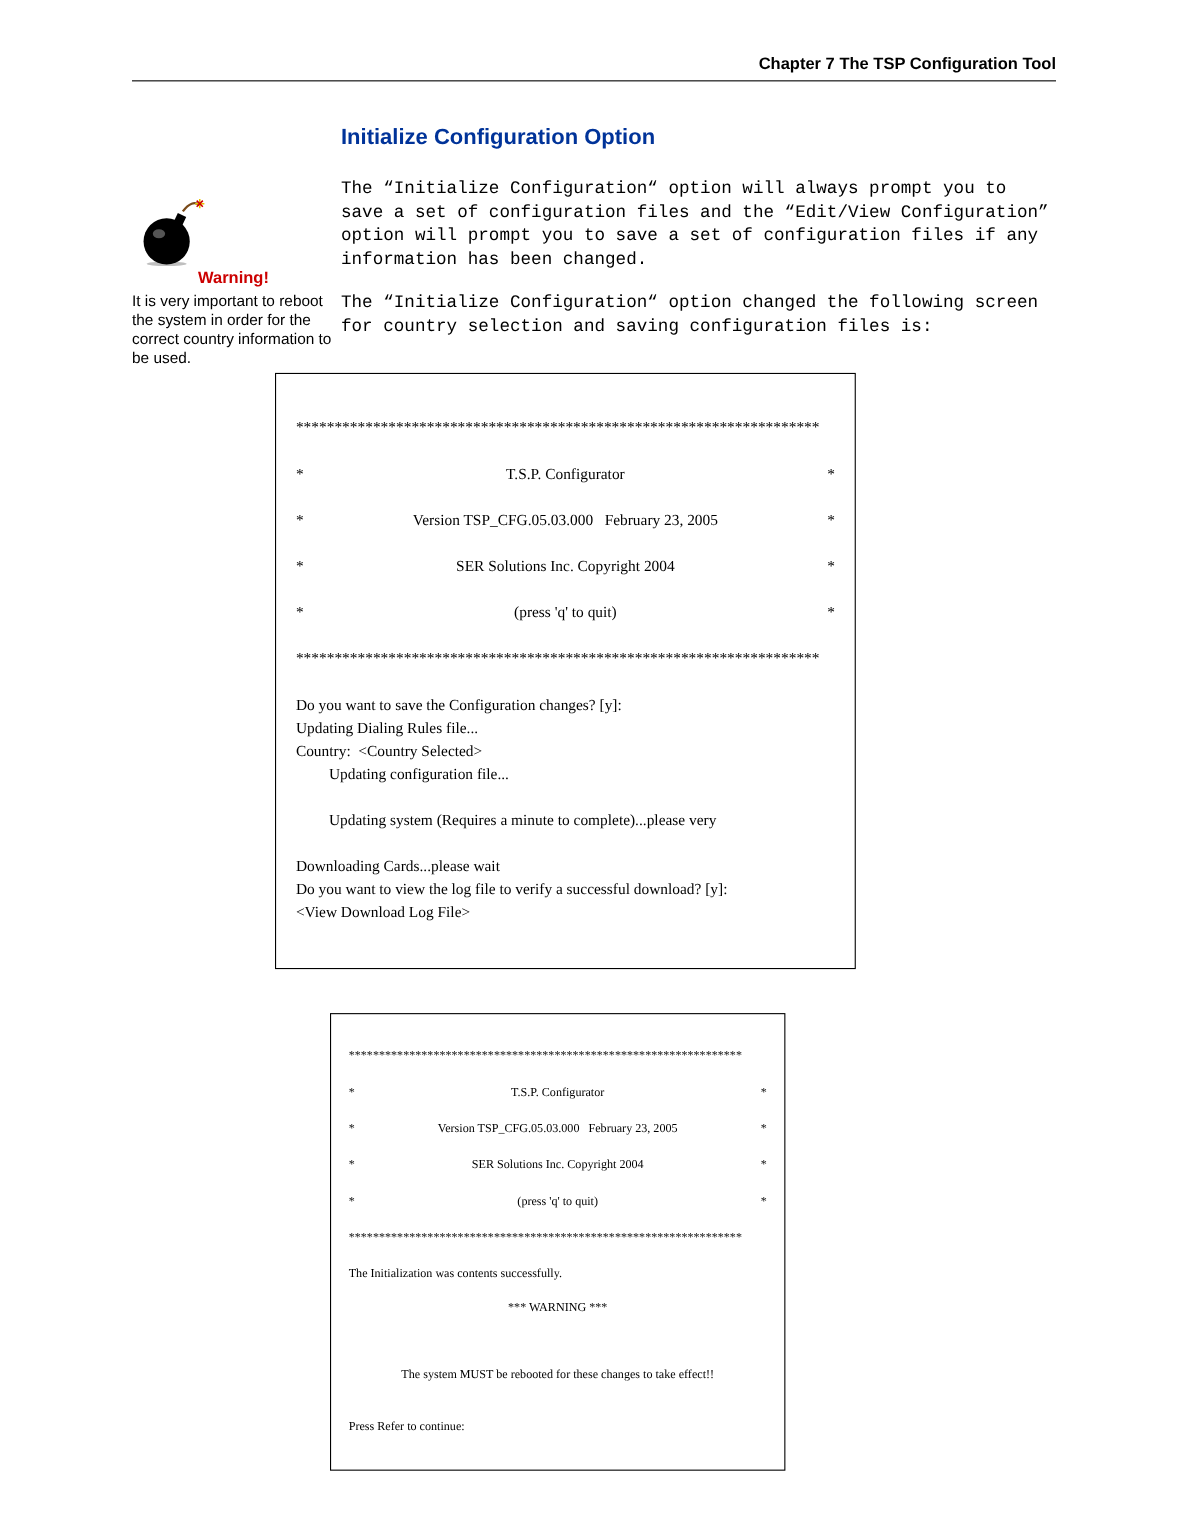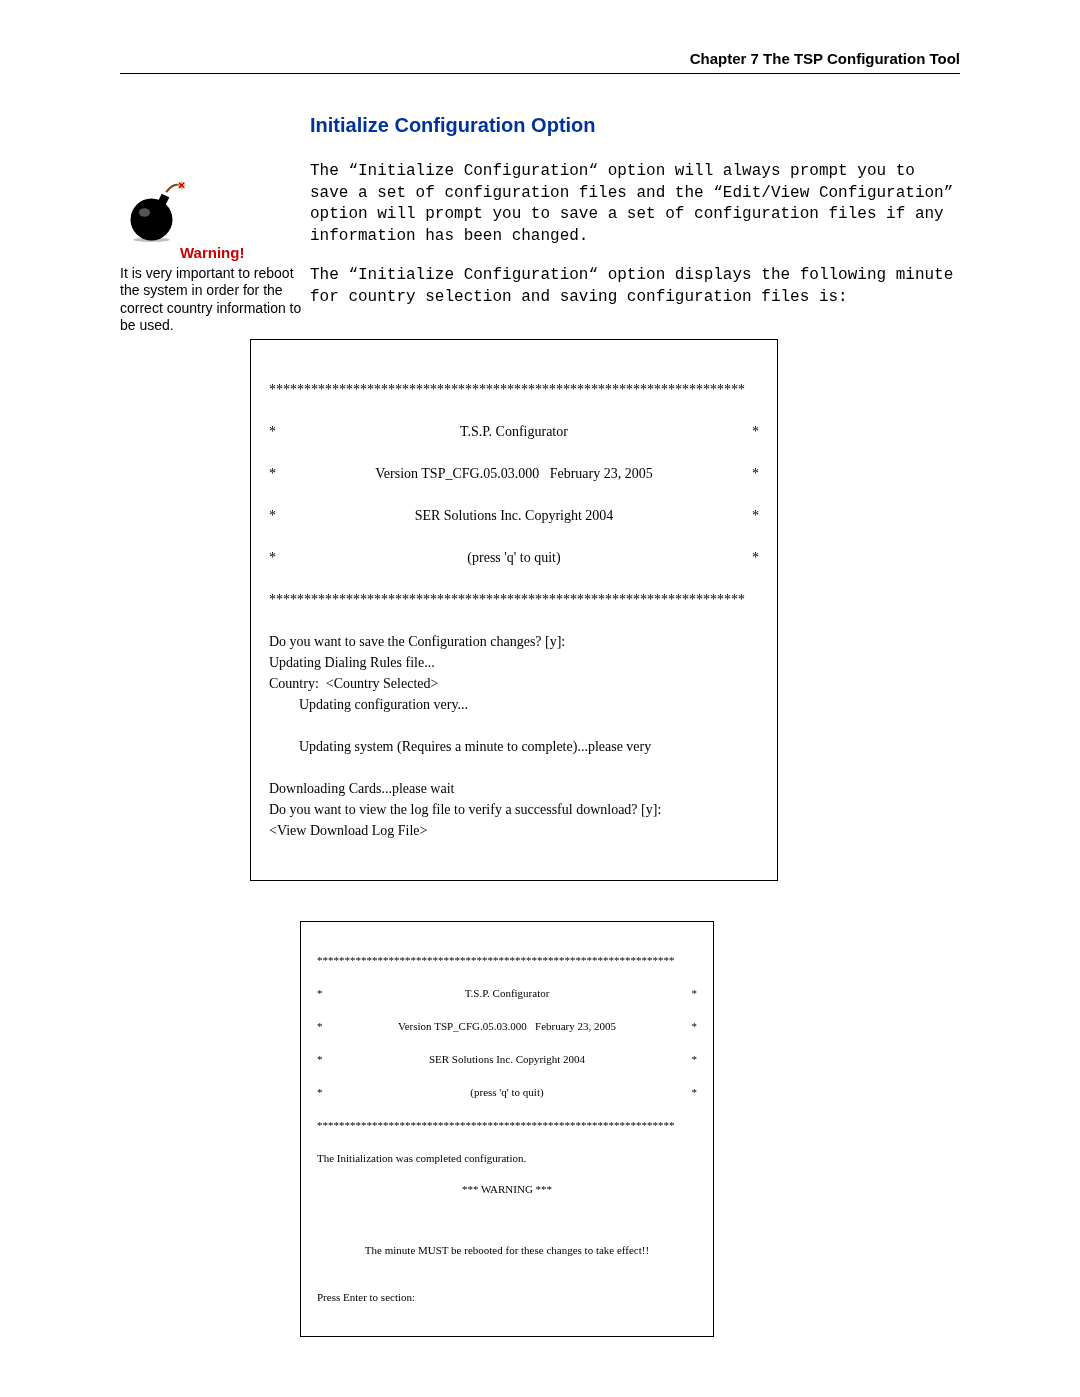--- a/index.html
+++ b/index.html
@@ -130,49 +130,49 @@
         </svg>
       </div>
       <div class="warning-label">Warning!</div>
       <div class="sidebar-note">It is very important to reboot the system in order for the correct country information to be used.</div>
     </div>
 
     <div class="main">
 
       <h3 class="section">Initialize Configuration Option</h3>
       <p class="body-text">The “Initialize Configuration“ option will always prompt you to save a set of configuration files and the “Edit/View Configuration” option will prompt you to save a set of configuration files if any information has been changed.</p>
-      <p class="body-text">The “Initialize Configuration“ option displays the following minute for country selection and saving configuration files is:</p>
+      <p class="body-text">The “Initialize Configuration“ option changed the following screen for country selection and saving configuration files is:</p>
 
       <div class="terminal">
 <span class="terminal-line t-stars">********************************************************************</span>
 <span class="star-row"><span>*</span><span class="mid">T.S.P. Configurator</span><span>*</span></span>
 <span class="star-row"><span>*</span><span class="mid">Version TSP_CFG.05.03.000   February 23, 2005</span><span>*</span></span>
 <span class="star-row"><span>*</span><span class="mid">SER Solutions Inc. Copyright 2004</span><span>*</span></span>
 <span class="star-row"><span>*</span><span class="mid">(press 'q' to quit)</span><span>*</span></span>
 <span class="terminal-line t-stars">********************************************************************</span>
 <span class="term-block">Do you want to save the Configuration changes? [y]:</span>
 <span class="term-block">Updating Dialing Rules file...</span>
 <span class="term-block">Country:  &lt;Country Selected&gt;</span>
-<span class="indent">Updating configuration very...</span>
+<span class="indent">Updating configuration file...</span>
 <span class="indent">Updating system (Requires a minute to complete)...please very</span>
 <span class="term-block">Downloading Cards...please wait</span>
 <span class="term-block">Do you want to view the log file to verify a successful download? [y]:</span>
 <span class="term-block">&lt;View Download Log File&gt;</span>
       </div>
 
 
       <div class="terminal-small">
 <span class="terminal-line t-stars">*****************************************************************</span>
 <span class="star-row"><span>*</span><span class="mid">T.S.P. Configurator</span><span>*</span></span>
 <span class="star-row"><span>*</span><span class="mid">Version TSP_CFG.05.03.000   February 23, 2005</span><span>*</span></span>
 <span class="star-row"><span>*</span><span class="mid">SER Solutions Inc. Copyright 2004</span><span>*</span></span>
 <span class="star-row"><span>*</span><span class="mid">(press 'q' to quit)</span><span>*</span></span>
 <span class="terminal-line t-stars">*****************************************************************</span>
-<span class="term-block">The Initialization was completed configuration.</span>
+<span class="term-block">The Initialization was contents successfully.</span>
 <span class="term-block t-center terminal-line">*** WARNING ***</span>
-<span class="term-block t-center terminal-line">The minute MUST be rebooted for these changes to take effect!!</span>
-<span class="term-block">Press Enter to section:</span>
+<span class="term-block t-center terminal-line">The system MUST be rebooted for these changes to take effect!!</span>
+<span class="term-block">Press Refer to continue:</span>
       </div>
 
     </div>
   </div>
 
 </div>
 
 </body></html>

